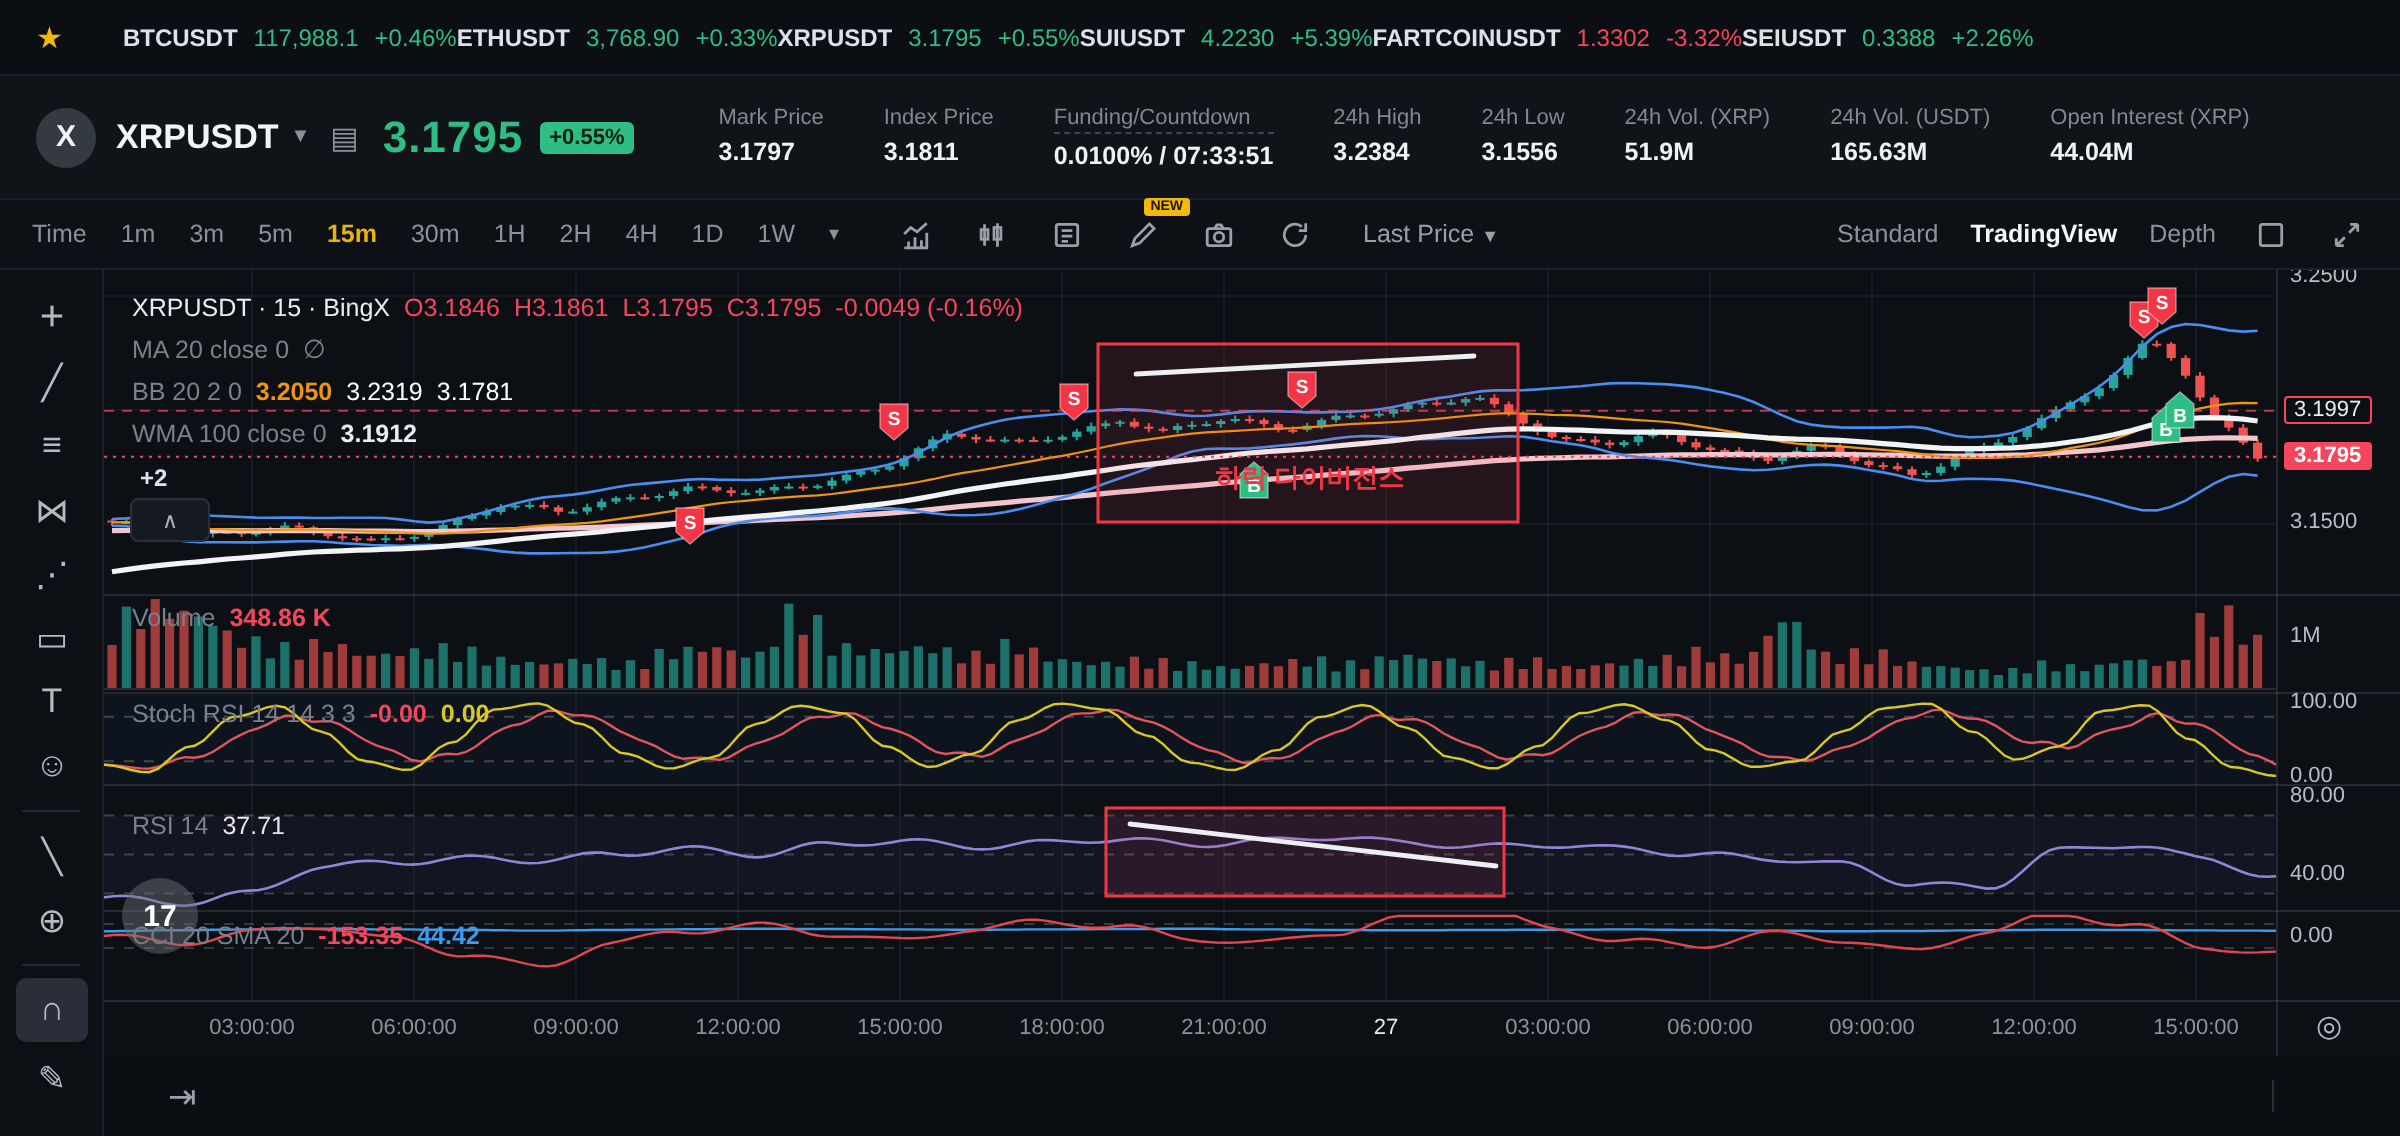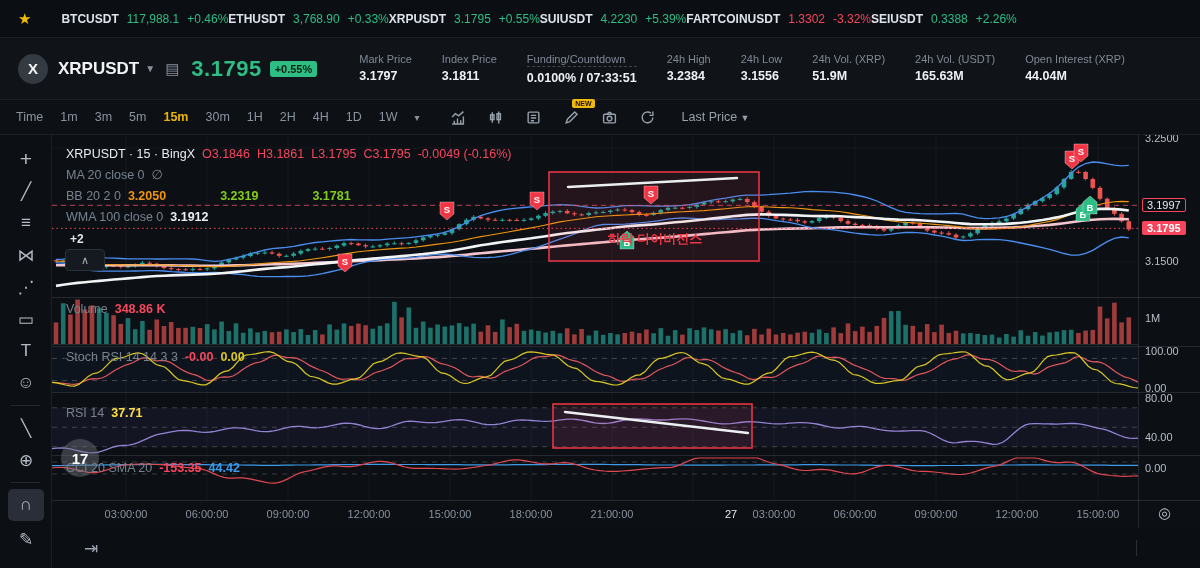--- a/index.html
+++ b/index.html
@@ -59,22 +59,22 @@
   .side-tool.active { background:#2a2e39; border-radius:5px; width:36px; margin:2px 8px; }
   .side-divider { height:1px; background:#232931; margin:6px 11px; }
 
   .right-col { flex:1; display:flex; flex-direction:column; }
   .chart-area { position:relative; width:1148px; height:393px; background:#0c1015; overflow:hidden; }
   #chart-svg { position:absolute; left:0; top:0; }
 
   .legend { position:absolute; left:14px; top:8px; z-index:5; font-size:12.5px; }
   .lg-row { display:flex; gap:7px; align-items:center; height:21px; }
   .w { color:#e9edf2; } .red { color:#f6465d; } .gray { color:#78828e; }
-  .orange { color:#f0950c; font-weight:bold; } .blue { color:#84cc16; font-weight:bold;margin-left:47px; }
-  .yellow { color:#d8c724; font-weight:bold; } .purple { color:#fde047; font-weight:bold; }
+  .orange { color:#f0950c; font-weight:bold; } .blue { color:#ffffff; font-weight:normal; }
+  .yellow { color:#d8c724; font-weight:bold; } .purple { color:#e5e5e5; font-weight:normal; }
   .bluev { color:#3d9be9; font-weight:bold; } .bold { font-weight:bold; }
   .eye-off { color:#78828e; font-size:13px; cursor:pointer; }
 
   .plus-badge { position:absolute; left:18px; top:97px; z-index:5; font-size:12px; font-weight:bold; color:#dfe3ea; }
   .collapse-btn { position:absolute; left:13px; top:114px; z-index:5; width:40px; height:22px;
     background:#151a21; border:1px solid #2a3039; border-radius:4px; color:#aab1bb;
     display:flex; align-items:center; justify-content:center; font-size:11px; cursor:pointer; }
 
   .pane-legend { position:absolute; z-index:5; font-size:12.5px; display:flex; gap:7px; }
 
@@ -83,21 +83,21 @@
     justify-content:center; font-size:15px; font-weight:bold; color:#fff; }
 
   .pax { position:absolute; left:1093px; transform:translateY(-50%); font-size:11px;
     color:#b7bdc6; z-index:4; white-space:nowrap; }
   .pax.filled { background:#f6465d; color:#fff; font-weight:bold; padding:1px 5px;
     border-radius:2px; left:1090px; }
   .pax.boxed { border:1px solid #f6465d; color:#e8ebf0; padding:0 4px; border-radius:2px; left:1090px; }
 
   .time-axis { position:absolute; left:0; top:366px; width:1086px; height:27px; z-index:4; cursor:ew-resize; }
   .timetick { position:absolute; top:7px; transform:translateX(-50%); font-size:11px; color:#8a929e; }
-  .timetick.major { color:#e6e9ee;margin-left:38px; }
+  .timetick.major { color:#e6e9ee; }
   .axis-gear { position:absolute; left:1106px; top:369px; z-index:5; color:#b7bdc6; font-size:15px; cursor:pointer; }
 
   
   .status-bar { height:40px; display:flex; align-items:center; padding:0 16px; background:#0b0e12; }
   .goto-icon { color:#9aa2ad; font-size:17px; margin-left:16px; cursor:pointer; }
   .sb-right { margin-left:auto; display:flex; align-items:center; gap:20px;flex-direction:column; }
   .sb-clock { color:#aeb5bf; font-size:13px; }
   .sb-div { width:1px; height:16px; background:#2a3039; }
   .sb-item { color:#9aa2ad; font-size:13px; cursor:pointer; }
 </style>
@@ -234,20 +234,37 @@
       <span class="tool-btn">
         <svg width="15" height="15" viewBox="0 0 14 14">
           <path d="M12 7a5 5 0 1 1-1.8-3.9"></path>
           <path d="M12 1.5V5H8.8"></path>
         </svg>
       </span>
     </div>
   <span class="lastprice">
     <span>Last Price</span> <span style="font-size:9px;">▼</span>
   </span>
+  <div class="tb-right">
+    <div id="modes" style="display:flex;gap:16px;">
+        <span class="mode">Standard</span>
+        <span class="mode active">TradingView</span>
+        <span class="mode">Depth</span>
+      </div>
+    <span class="tool-btn">
+      <svg width="15" height="15" viewBox="0 0 14 14">
+          <rect x="2" y="2" width="10" height="10" rx="1"></rect>
+        </svg>
+    </span>
+    <span class="tool-btn">
+      <svg width="15" height="15" viewBox="0 0 14 14">
+          <path d="M2 12l4-4M2 12v-3.5M2 12h3.5M12 2L8 6M12 2v3.5M12 2H8.5"></path>
+        </svg>
+    </span>
+  </div>
 </div>
 
 <div class="main">
   <div class="drawing-sidebar" id="side-tools">
       <div class="side-tool" style="font-size: 21px;">+</div>
       <div class="side-tool">╱</div>
       <div class="side-tool">≡</div>
       <div class="side-tool">⋈</div>
       <div class="side-tool">⋰</div>
       <div class="side-tool">▭</div>

